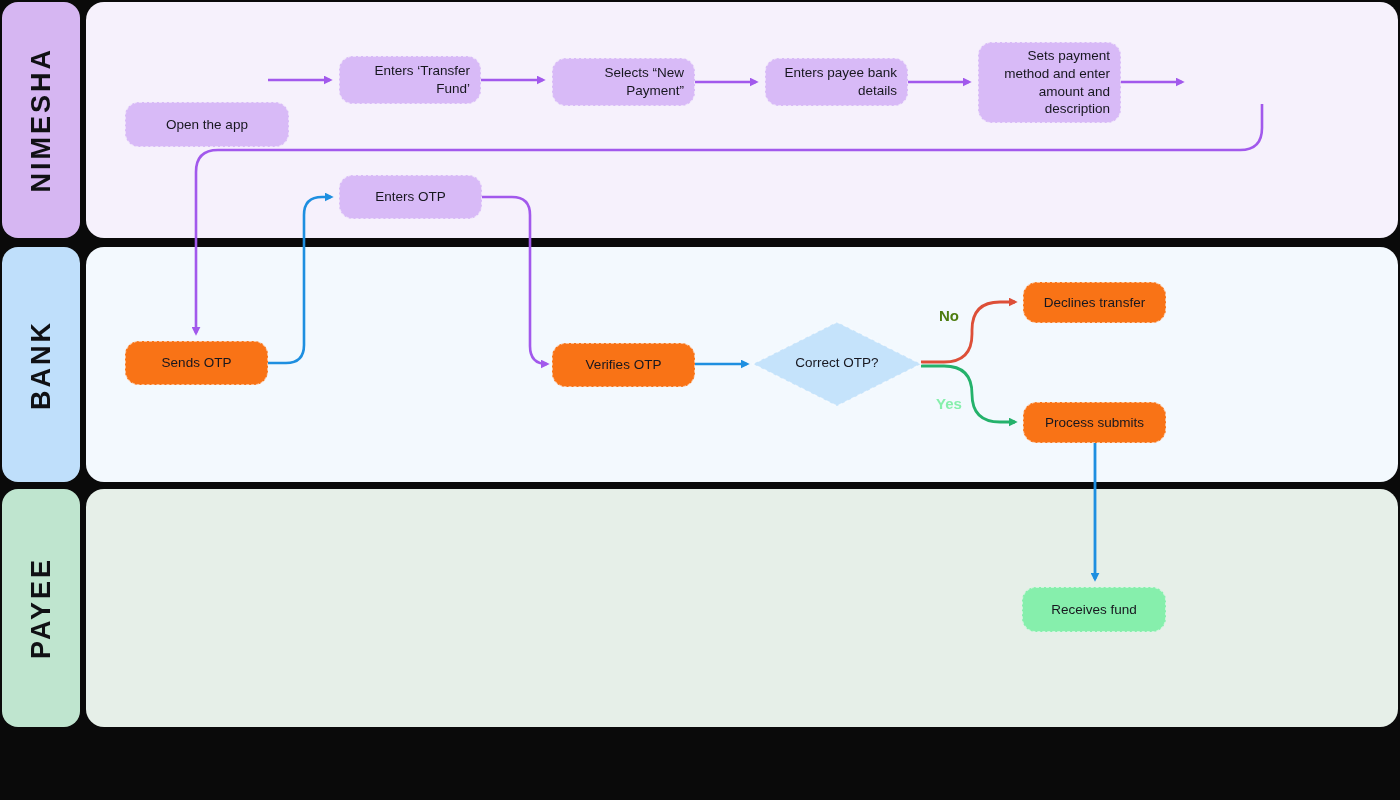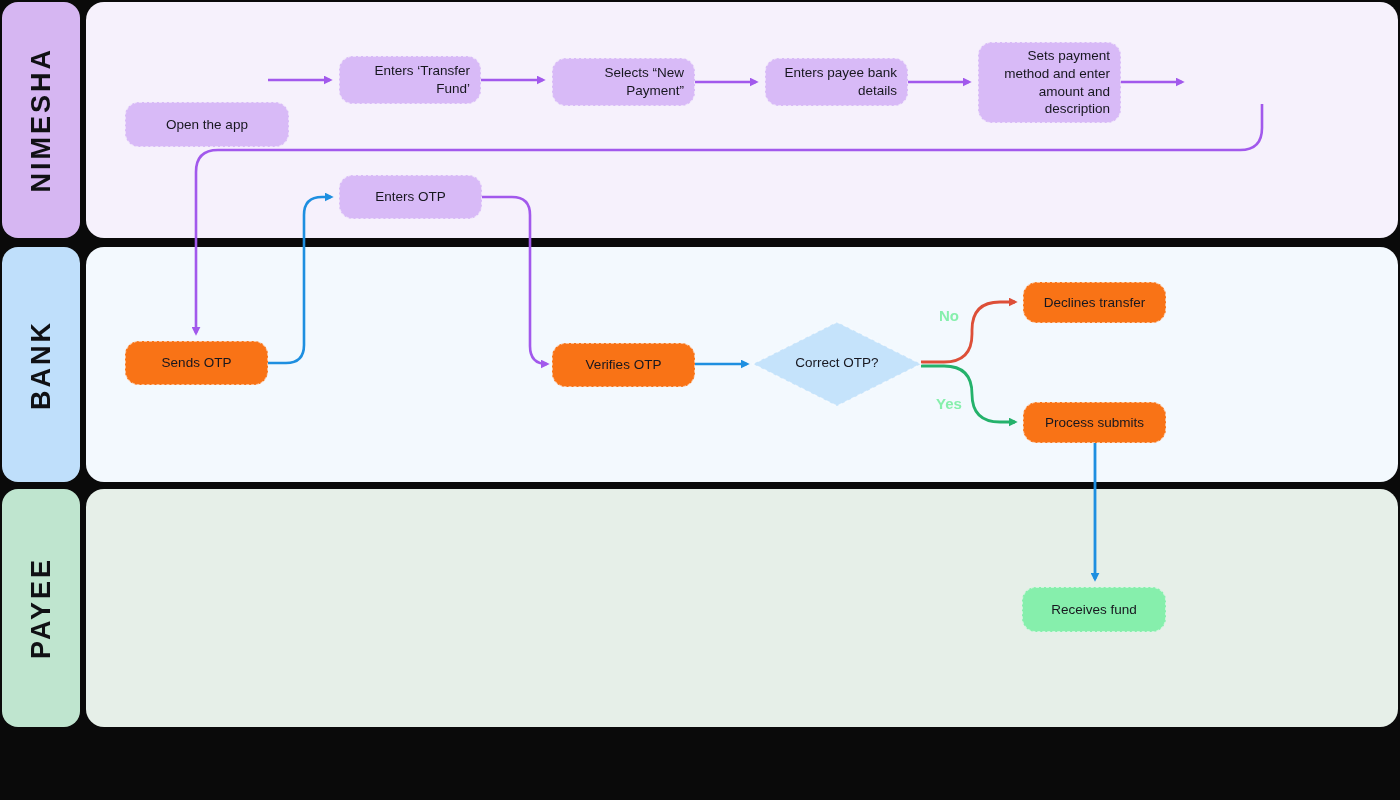--- a/index.html
+++ b/index.html
@@ -82,21 +82,21 @@
     font-size: 13.5px;
     font-weight: 500;
     color: #17171f;
   }
   
   .edge-label {
     position: absolute;
     font-size: 15px;
     font-weight: 700;
   }
-  .edge-label.no  { left: 939px; top: 307px; color: #86efac; }
+  .edge-label.no  { left: 939px; top: 307px; color: #4d7c0f; }
   .edge-label.yes { left: 936px; top: 395px; color: #86efac; }
   
   .caption {
     position: absolute;
     left: 0;
     top: 753px;
     width: 100%;
     text-align: center;
     font-style: italic;
     font-size: 15px;

